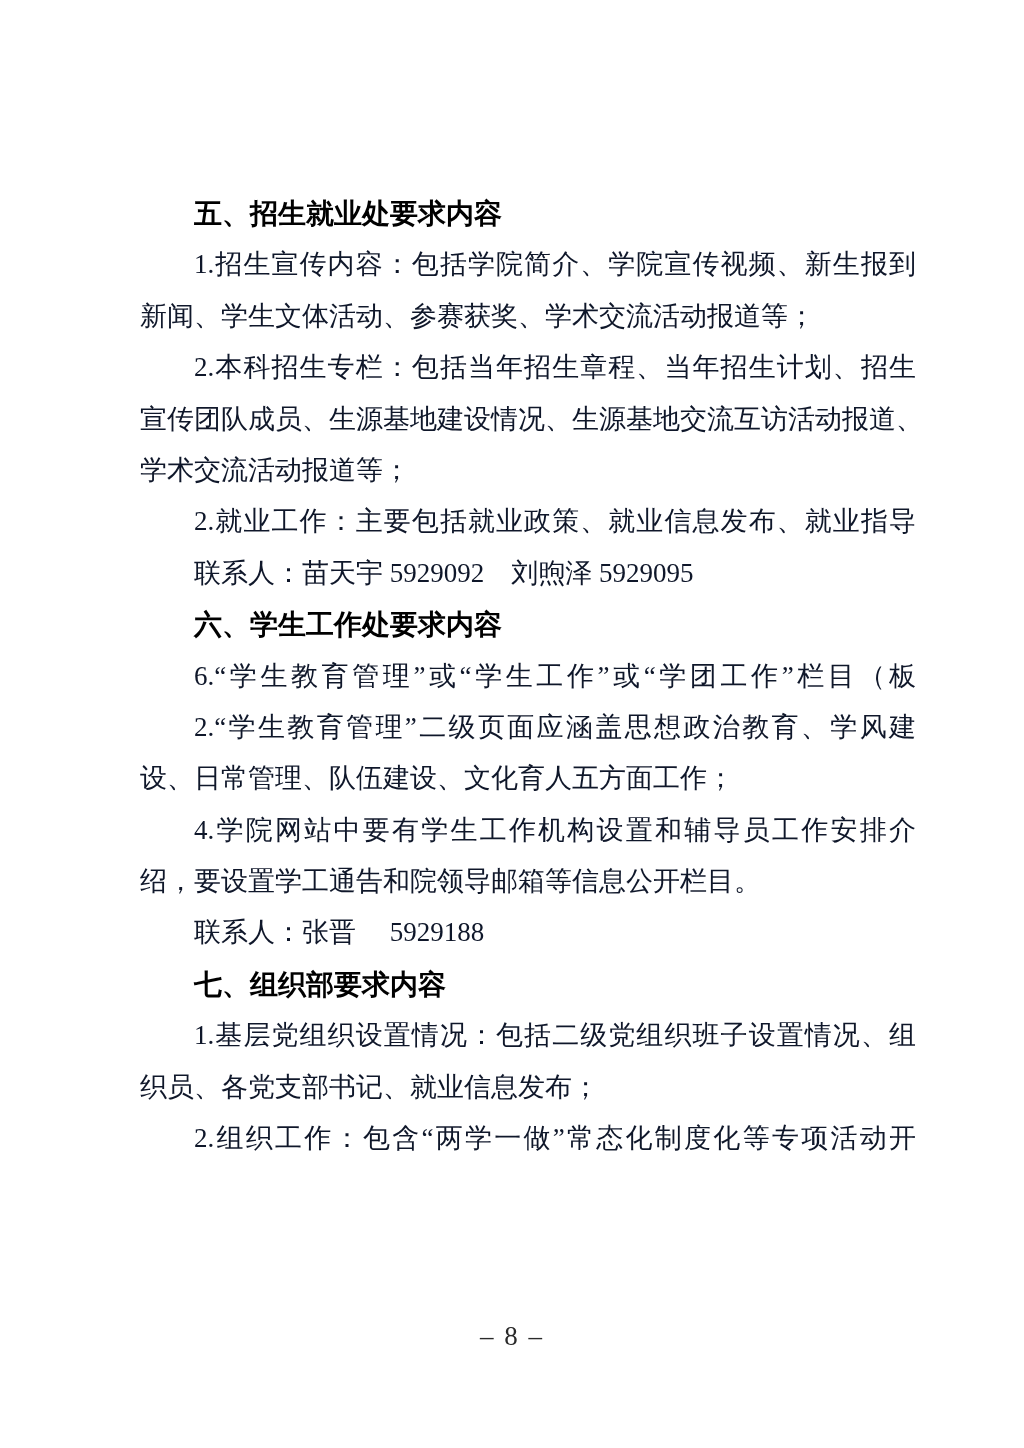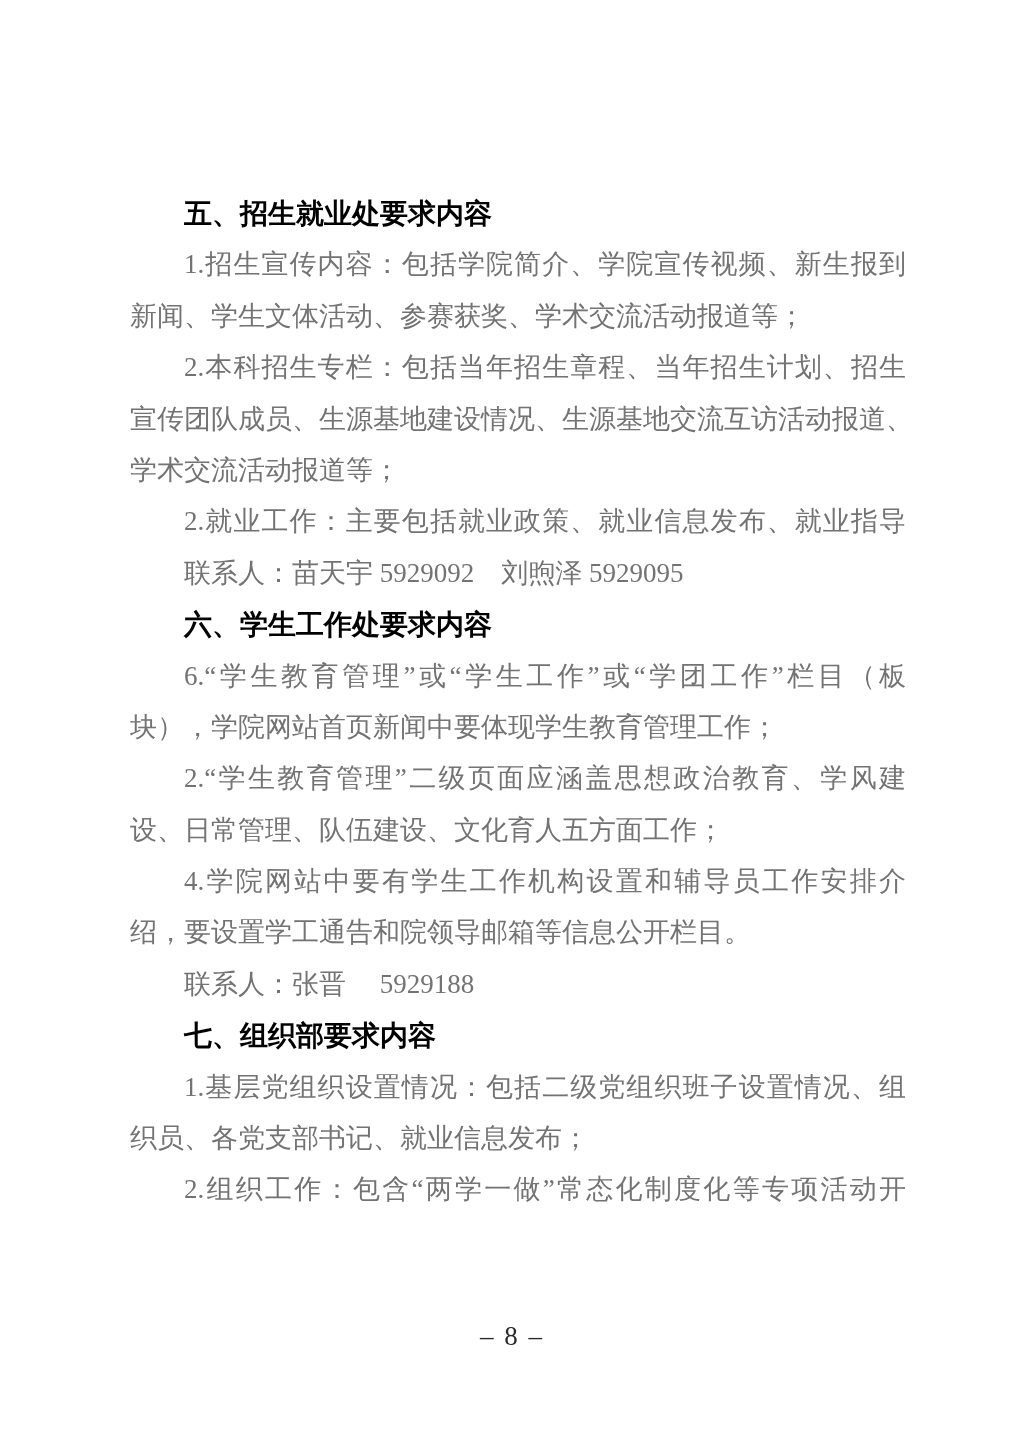--- a/index.html
+++ b/index.html
@@ -9,30 +9,30 @@
   }
   .page {
     position: relative;
     width: 1024px;
     height: 1448px;
     background: #ffffff;
     overflow: hidden;
   }
   .content {
     position: absolute;
-    left: 130px;
+    left: 140px;
     top: 188px;
     width: 776px;
   }
   .line {
     height: 51.4px;
     line-height: 51.4px;
     font-family: "Liberation Serif", "DejaVu Serif", serif;
     font-size: 27px;
-    color: #737373;
+    color: #0f172a;
     white-space: nowrap;
   }
   .line.heading {
     font-family: "Liberation Sans", "DejaVu Sans", sans-serif;
     font-weight: 700;
     font-size: 28px;
     color: #000000;
   }
   .line.indent {
     padding-left: 54px;
@@ -66,21 +66,20 @@
   <div class="line heading indent">五、招生就业处要求内容</div>
       <div class="line body indent fill">1.招生宣传内容：包括学院简介、学院宣传视频、新生报到</div>
       <div class="line body">新闻、学生文体活动、参赛获奖、学术交流活动报道等；</div>
       <div class="line body indent fill">2.本科招生专栏：包括当年招生章程、当年招生计划、招生</div>
       <div class="line body fill">宣传团队成员、生源基地建设情况、生源基地交流互访活动报道、</div>
       <div class="line body">学术交流活动报道等；</div>
       <div class="line body indent fill">2.就业工作：主要包括就业政策、就业信息发布、就业指导</div>
       <div class="line body indent">联系人：苗天宇 5929092　刘煦泽 5929095</div>
       <div class="line heading indent">六、学生工作处要求内容</div>
       <div class="line body indent fill">6.“学生教育管理”或“学生工作”或“学团工作”栏目（板</div>
-      <div class="line body">块），学院网站首页新闻中要体现学生教育管理工作；</div>
       <div class="line body indent fill">2.“学生教育管理”二级页面应涵盖思想政治教育、学风建</div>
       <div class="line body">设、日常管理、队伍建设、文化育人五方面工作；</div>
       <div class="line body indent fill">4.学院网站中要有学生工作机构设置和辅导员工作安排介</div>
       <div class="line body">绍，要设置学工通告和院领导邮箱等信息公开栏目。</div>
       <div class="line body indent">联系人：张晋　 5929188</div>
       <div class="line heading indent">七、组织部要求内容</div>
       <div class="line body indent fill">1.基层党组织设置情况：包括二级党组织班子设置情况、组</div>
       <div class="line body">织员、各党支部书记、就业信息发布；</div>
       <div class="line body indent fill">2.组织工作：包含“两学一做”常态化制度化等专项活动开</div>
     </main>

